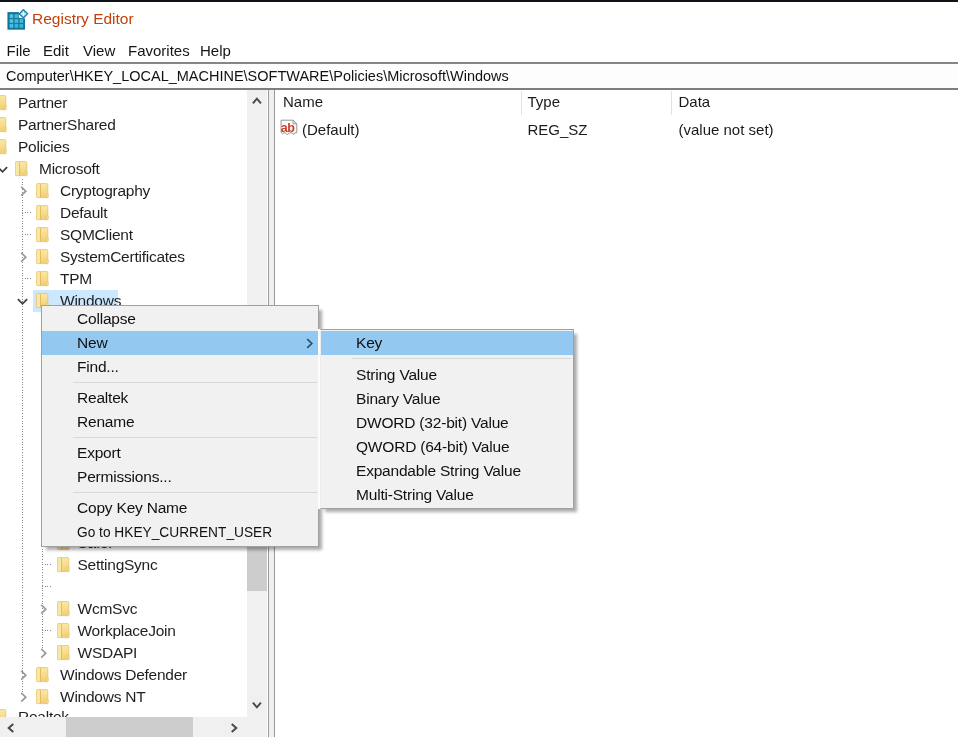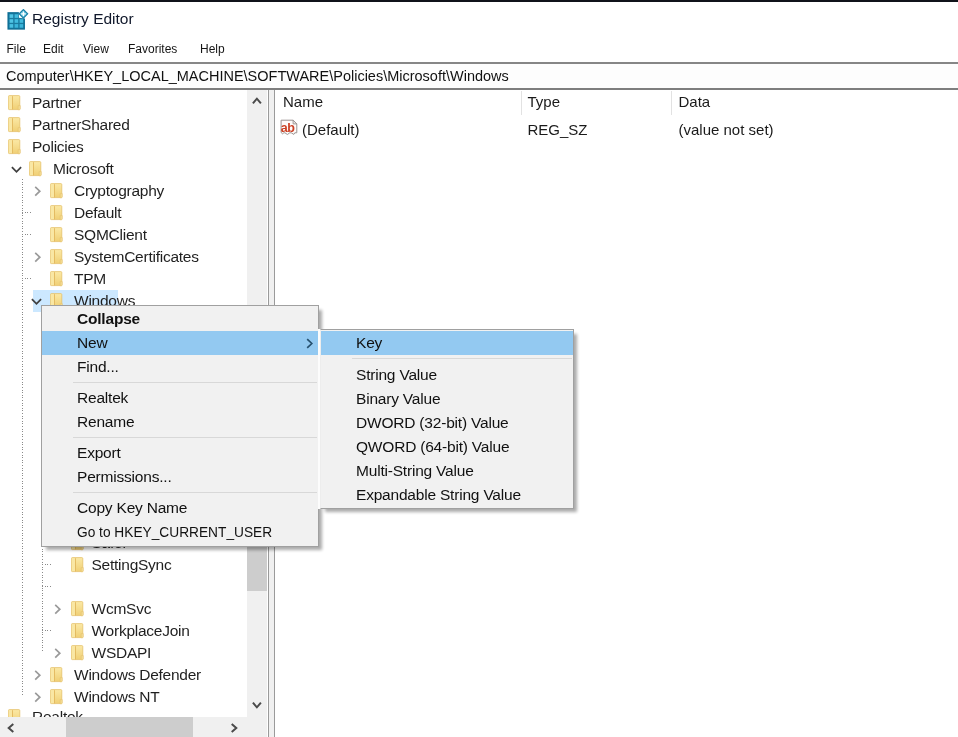--- a/index.html
+++ b/index.html
@@ -3,43 +3,43 @@
 <meta charset="utf-8">
 <style>
   * { margin:0; padding:0; box-sizing:border-box; }
   html,body { width:958px; height:737px; background:#fff; overflow:hidden;
     font-family:"Liberation Sans", sans-serif; color:#1a1a1a; }
   .abs { position:absolute; }
   #page { position:relative; width:958px; height:737px; }
 
   
   #topline { left:0; top:0; width:958px; height:2px; background:#10131a; }
-  #title { left:32px; top:9.5px; font-size:15.5px; color:#0f172a; }
-  #menubar span { position:absolute; top:42px; font-size:12px; color:#151515; }
+  #title { left:32px; top:9.5px; font-size:15.5px; color:#c2410c; }
+  #menubar span { position:absolute; top:42px; font-size:15px; color:#151515; }
   #addr { left:0; top:62px; width:958px; height:28px; background:#fdfdfd;
     border-top:2px solid #868686; border-bottom:2px solid #7e7e7e; }
   #addrtext { left:6px; top:67px; font-size:15.5px; color:#111; white-space:pre; transform:scaleX(0.935); transform-origin:0 0; }
 
   
   #tree { left:0; top:90px; width:247px; height:647px; background:#fff; overflow:hidden; }
   #vsb { left:247px; top:90px; width:20px; height:628px; background:#f0f0f0; }
   #vthumb { left:247px; top:538px; width:20px; height:53px; background:#cdcdcd; }
   #hsb { left:0; top:717px; width:267px; height:20px; background:#f0f0f0; }
   #hthumb { left:66px; top:717px; width:127px; height:20px; background:#cdcdcd; }
   #div1 { left:268px; top:90px; width:1px; height:647px; background:#9a9a9a; }
   #div2 { left:269px; top:90px; width:5px; height:647px; background:#f0f0f0; }
   #div3 { left:274px; top:90px; width:1px; height:647px; background:#9a9a9a; }
 
   
   .hcol { position:absolute; top:93px; font-size:15px; color:#1a1a1a; }
   .hsep { position:absolute; top:91px; width:1px; height:24px; background:#e2e2e2; }
   .rcell { position:absolute; top:120.5px; font-size:15px; color:#1a1a1a; }
 
   
-  .row { position:absolute; left:16px; width:295px; height:22px; }
+  .row { position:absolute; left:2px; width:295px; height:22px; }
   .lbl { position:absolute; top:0; line-height:22px; font-size:15.5px; letter-spacing:-0.25px; white-space:nowrap; color:#1f1f1f; }
   .fold { position:absolute; top:3px; }
   .chev { position:absolute; }
   .vline { position:absolute; width:1px;
     background-image:repeating-linear-gradient(to bottom,#8a8a8a 0 1px,transparent 1px 2.6px); }
   .stub { position:absolute; height:1px; width:9px;
     background-image:repeating-linear-gradient(to right,#8a8a8a 0 1px,transparent 1px 2.6px); }
   #selbox { left:33px; top:199.5px; width:85px; height:22px; background:#cce8ff; }
 
   
@@ -285,21 +285,21 @@
     <polyline points="6.3,0.9 1.7,4.9 6.3,8.9" fill="none" stroke="#4a4a4a" stroke-width="2"></polyline>
   </svg>
   <svg class="abs" style="left:230px;top:722.5px" width="8" height="10" viewBox="0 0 8 10">
     <polyline points="1.7,0.9 6.3,4.9 1.7,8.9" fill="none" stroke="#4a4a4a" stroke-width="2"></polyline>
   </svg>
   <div class="abs" id="div1"></div>
   <div class="abs" id="div2"></div>
   <div class="abs" id="div3"></div>
 
   <div class="menu" id="cmenu">
-    <div class="mi" style="font-weight:bold">Collapse</div>
+    <div class="mi" style="font-weight:normal">Collapse</div>
     <div class="mi hl">New
       <svg id="arrowNew" width="7" height="11" viewBox="0 0 7 11">
         <polyline points="1.2,1.2 5.8,5.5 1.2,9.8" fill="none" stroke="#26506e" stroke-width="1.7"></polyline>
       </svg>
     </div>
     <div class="mi">Find...</div>
     <div class="msep"></div>
     <div class="mi">Realtek</div>
     <div class="mi">Rename</div>
     <div class="msep"></div>
@@ -312,16 +312,16 @@
 
   <div class="abs" style="left:317.5px;top:328.5px;width:2px;height:180px;background:#fcfcfc"></div>
 
   <div class="menu" id="smenu">
     <div class="mi hl">Key</div>
     <div class="subsep"></div>
     <div class="mi">String Value</div>
     <div class="mi">Binary Value</div>
     <div class="mi">DWORD (32-bit) Value</div>
     <div class="mi">QWORD (64-bit) Value</div>
+    <div class="mi">Expandable String Value</div>
     <div class="mi">Multi-String Value</div>
-    <div class="mi">Expandable String Value</div>
   </div>
 </div>
 
 </body></html>

